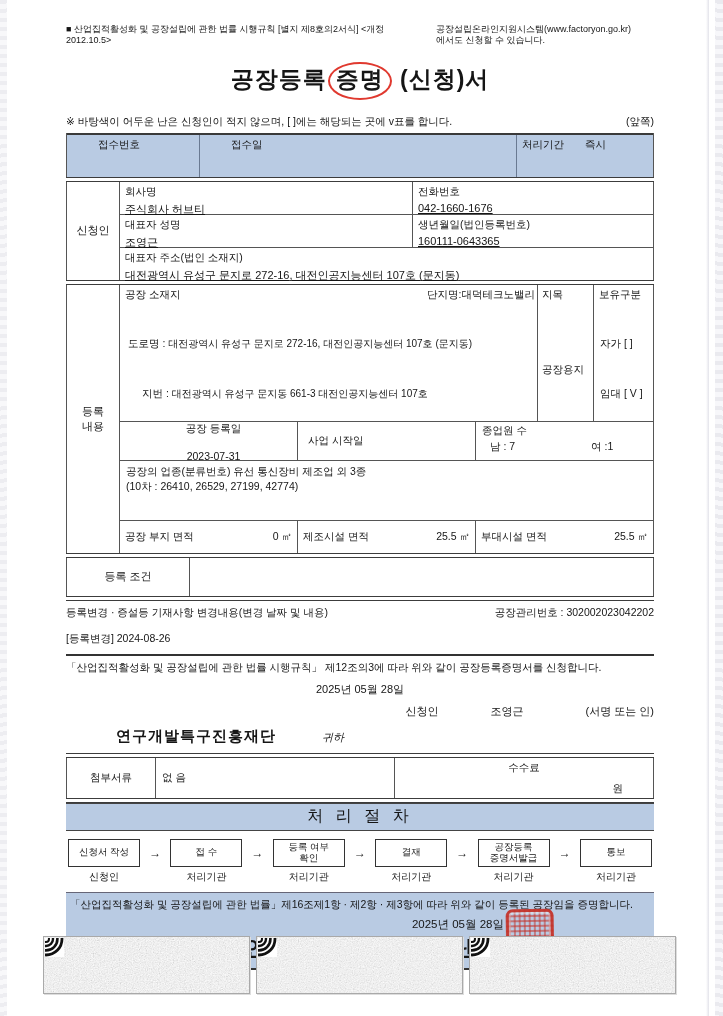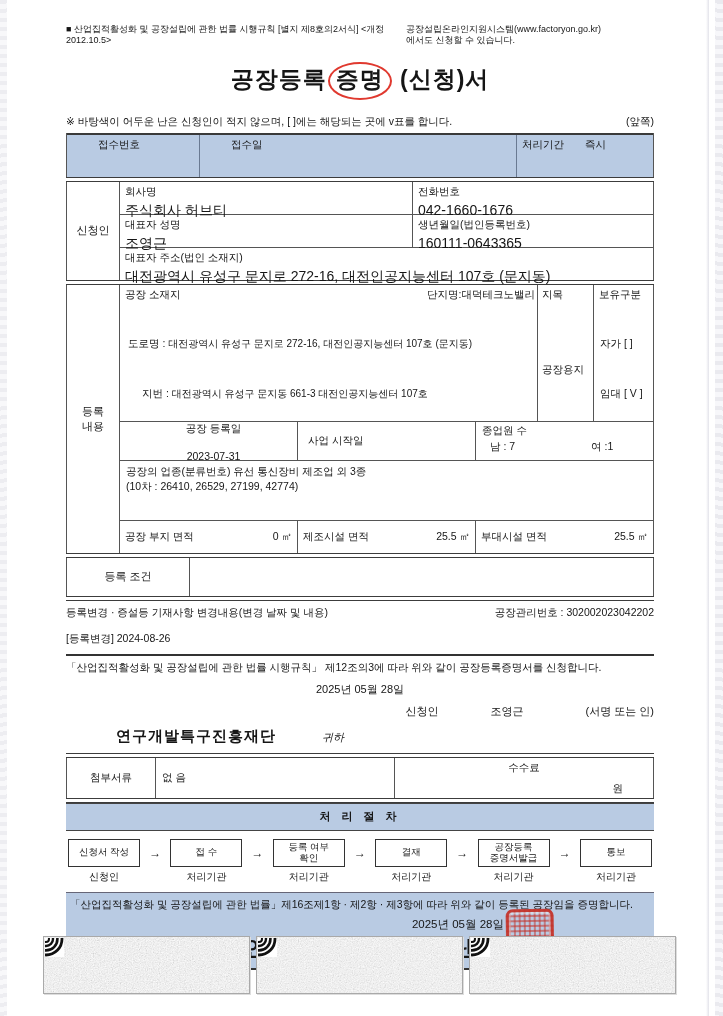--- a/index.html
+++ b/index.html
@@ -6,38 +6,38 @@
   body{background:#f4f4f6;font-family:"Liberation Sans","DejaVu Sans",sans-serif;}
   .page{position:relative;width:723px;height:1016px;background:#fff;overflow:hidden;color:#151515;}
   .edge-left{position:absolute;left:0;top:0;width:7px;height:100%;
     background:repeating-linear-gradient(175deg,#ededf1 0 4px,#f8f8fa 4px 9px);}
   .edge-right{position:absolute;right:0;top:0;width:8px;height:100%;
     background:repeating-linear-gradient(185deg,#eaeaef 0 4px,#f7f7fa 4px 9px);}
   .page-fold{position:absolute;right:14px;top:0;width:3px;height:100%;background:linear-gradient(90deg,#fff,#e3e3ea);}
   .content{position:relative;margin-left:66px;width:588px;padding-top:24px;}
 
   
-  .refs{display:flex;font-size:9px;line-height:1.25;}
+  .refs{display:flex;justify-content:space-between;font-size:9px;line-height:1.25;}
   .ref-left{width:340px;white-space:pre-line;}
   .ref-right{width:218px;white-space:pre-line;}
 
   
   .title-row{text-align:center;margin-top:15px;font-size:23px;font-weight:bold;letter-spacing:1px;}
   .circled{display:inline-block;border:2px solid #e0392f;border-radius:50%;padding:0 6px 3px;margin:0 1px;}
 
   
   .note-row{display:flex;justify-content:space-between;margin-top:15px;font-size:10.5px;}
 
   
   .dline{height:3px;border-top:1.2px solid #3c3c3c;border-bottom:1.2px solid #3c3c3c;}
   .hr2{border-top:2px solid #333;}
   .tbl{border-left:1px solid #555;border-right:1px solid #555;}
   .row{display:flex;}
   .cell{box-sizing:border-box;padding:3px 5px;font-size:10.5px;}
-  .cell .vl{margin-top:3px;font-size:14px;}
+  .cell .vl{margin-top:3px;font-size:11px;text-decoration:underline;}
   .bR{border-right:1px solid #555;}
   .side-label{display:flex;align-items:center;justify-content:center;font-size:11px;
     border-right:1px solid #555;box-sizing:border-box;white-space:pre-line;text-align:center;}
 
   
   .blue-row{background:#b9cbe3;border-top:2px solid #3a3a3a;height:42px;}
   .blue-row .cell{border-color:#6a7a92;}
   .blue-row .bR{border-right:1px solid #6a7a92;padding-left:31px;}
 
   
@@ -97,21 +97,21 @@
   
   .attach-row{display:flex;height:40px;}
   .at1{width:89px;display:flex;align-items:center;justify-content:center;border-right:1px solid #555;box-sizing:border-box;font-size:10.5px;}
   .at2{width:239px;display:flex;align-items:center;padding-left:6px;border-right:1px solid #555;box-sizing:border-box;font-size:10.5px;}
   .at3{flex:1;position:relative;font-size:10.5px;}
   .at3 .fee{margin-top:3px;text-align:center;}
   .at3 .won{position:absolute;right:30px;bottom:2px;}
 
   
   .proc-bar{margin-top:0;height:26px;background:#b9cbe3;border-top:1px solid #444;border-bottom:1px solid #444;
-    display:flex;align-items:center;justify-content:center;font-size:11px;font-weight:bold;letter-spacing:4px;}
+    display:flex;align-items:center;justify-content:center;font-size:16px;font-weight:normal;letter-spacing:4px;}
   .flow{display:flex;justify-content:space-between;align-items:center;margin-top:8px;padding:0 2px;}
   .fbox{width:72px;height:28px;border:1.4px solid #333;display:flex;align-items:center;justify-content:center;
     text-align:center;font-size:9.5px;line-height:1.15;white-space:pre-line;box-sizing:border-box;}
   .farrow{font-size:12px;color:#222;}
   .flow-labels{display:flex;justify-content:space-between;margin-top:3px;padding:0 2px;font-size:10px;}
   .flabel{width:72px;text-align:center;}
 
   
   .cert{position:relative;margin-top:8px;background:#b9cbe3;border-top:1px solid #667;border-bottom:2px solid #333;
     padding:5px 0 8px;height:62px;box-sizing:content-box;}

